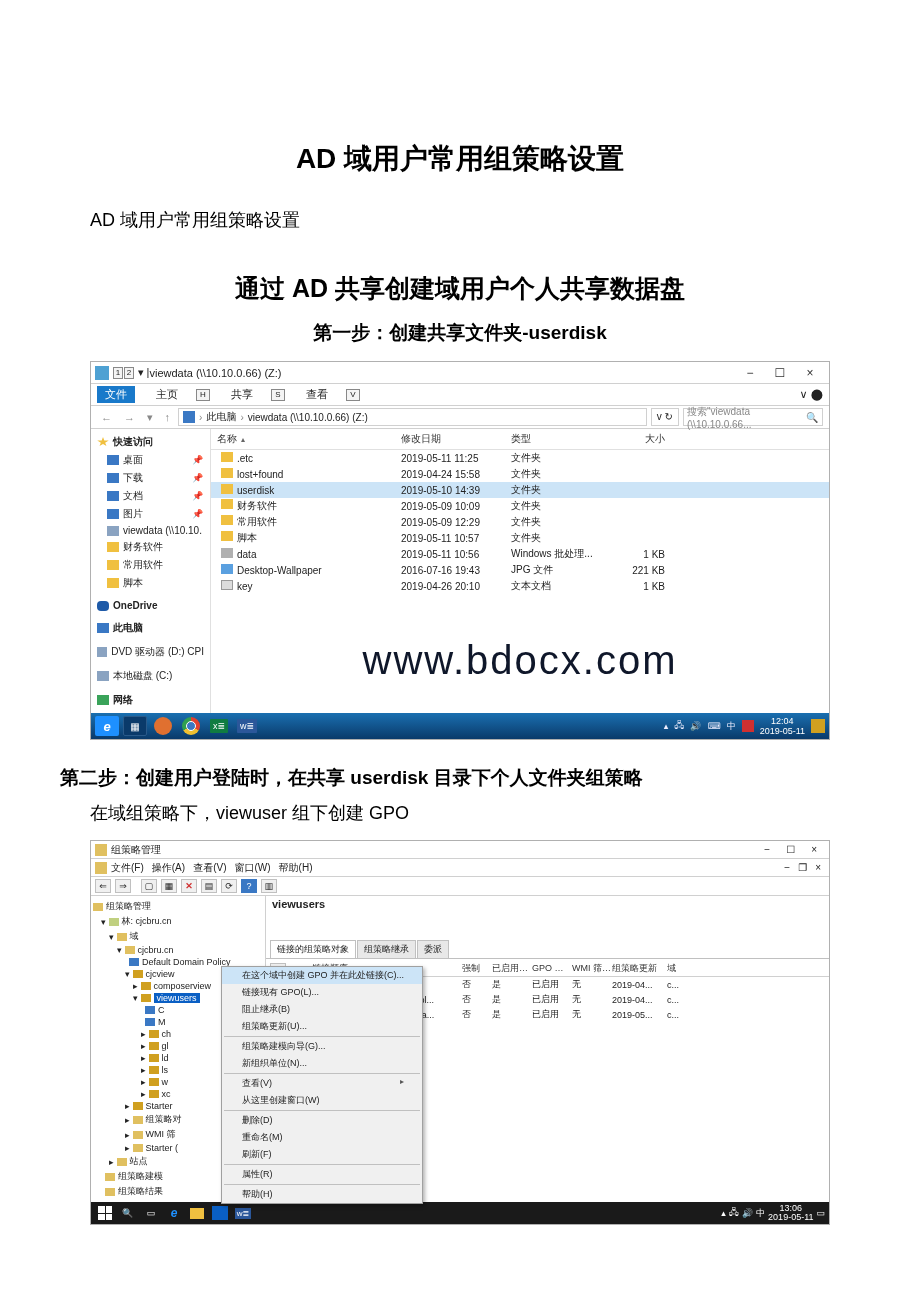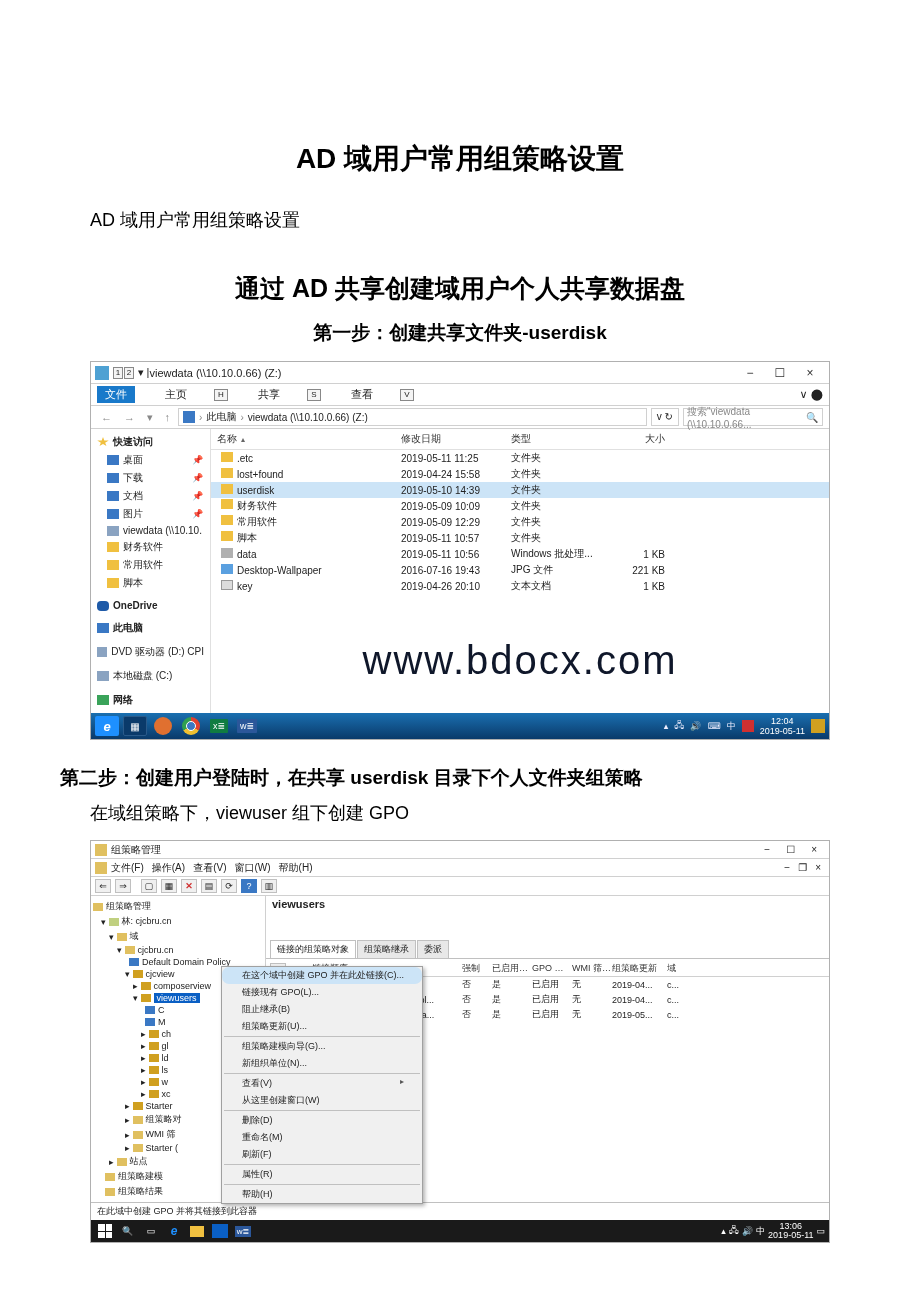--- a/index.html
+++ b/index.html
@@ -64,21 +64,21 @@
     background: #4ea1d3;
     margin-right: 4px;
   }
   .tb-icons-sm { display: flex; gap: 1px; margin-right: 4px; }
   .tb-sm { width: 10px; height: 12px; border: 1px solid #888; font-size: 8px; text-align: center; line-height: 10px; background: #f4f4f4; }
   .tb-title { flex: 1; font-size: 11px; }
   .winctl { display: flex; }
   .winctl span { width: 30px; text-align: center; font-size: 12px; color: #333; }
   .ribbonbar {
     display: flex;
-    gap: 24px;
+    gap: 15px;
     padding: 2px 6px;
     border-bottom: 1px solid #d0d0d0;
     font-size: 11px;
     align-items: center;
     background: #fff;
   }
   .rb-tab-active { background: #1979ca; color: #fff; padding: 1px 8px; }
   .rb-tab { padding: 1px 6px; }
   .rb-key { width: 14px; height: 12px; border: 1px solid #888; font-size: 8px; line-height: 10px; text-align: center; background: #f4f4f4; margin-left: -3px; }
   .addrbar {
@@ -199,21 +199,21 @@
   .tree-sel { background: #0a5fc4; color: #fff; padding: 0 3px; }
 
   .ctx-menu {
     position: absolute;
     background: #f0f0f0;
     border: 1px solid #a0a0a0;
     box-shadow: 2px 2px 4px rgba(0,0,0,0.3);
     font-size: 9px;
     z-index: 10;
   }
-  .ctx-row { padding: 2px 18px 2px 20px; border-radius: 7px; }
+  .ctx-row { padding: 2px 18px 2px 20px; }
   .ctx-row.highlight { background: #cce4f7; }
   .ctx-sep { height: 1px; background: #c0c0c0; margin: 1px 2px; }
   .ctx-arrow::after { content: "▸"; float: right; font-size: 8px; margin-left: 8px; color: #555; }
 
   .gp-main { flex: 1; display: flex; flex-direction: column; }
   .gp-obj-title { font-weight: bold; font-size: 11px; padding: 2px 6px; }
   .gp-tabs { display: flex; font-size: 9px; border-bottom: 1px solid #c0c0c0; padding-left: 4px; margin-top: 28px; }
   .gp-tab { padding: 2px 6px; border: 1px solid #c0c0c0; border-bottom: none; margin-right: 1px; background: #fff; }
   .gp-tab.inactive { background: #e8e8e8; }
   .gp-grid { flex: 1; padding-top: 2px; }
@@ -627,21 +627,20 @@
                 <div class="gp-cell">无</div>
                 <div class="gp-cell">2019-05...</div>
                 <div class="gp-cell">c...</div>
               </div>
             </div>
         </div>
       </div>
     </div>
   </div>
 
-  <div class="gp-status">在此域中创建 GPO 并将其链接到此容器</div>
 
   <div class="taskbar2">
     <div class="tb2-btn">
         <div class="tb2-win">
           <span></span>
           <span></span>
           <span></span>
           <span></span>
         </div>
       </div>

